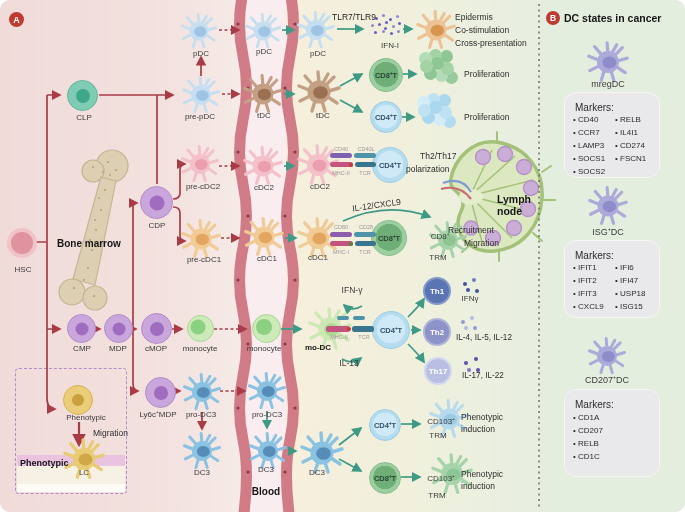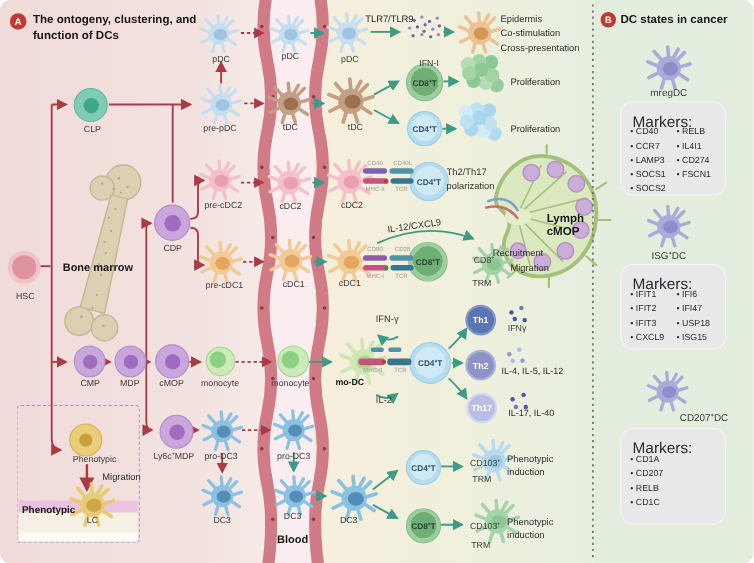--- a/index.html
+++ b/index.html
@@ -13,21 +13,21 @@
 .nu{position:absolute;border-radius:50%;left:50%;top:50%;transform:translate(-50%,-50%)}
 .cell{position:absolute;overflow:visible;z-index:5}
 .tc{position:absolute;border-radius:50%;display:flex;align-items:center;justify-content:center;font-weight:bold;color:#2a4434;font-size:7.5px;z-index:5}
 .tcb{color:#33506b}
 .thc{position:absolute;border-radius:50%;display:flex;align-items:center;justify-content:center;font-weight:bold;color:#fff;font-size:8px;z-index:5}
 .bar{position:absolute;border-radius:2.5px;z-index:5}
 .dt{position:absolute;border-radius:50%;z-index:5}
 .mbox{position:absolute;width:96px;background:#e9e9ec;border-radius:12px;border:1.5px solid #f6f6f3;z-index:5}
 .mk{position:absolute;font-size:8px;color:#2a2a2a;white-space:nowrap}
 .mk::before{content:"• "}
-.mh{position:absolute;font-size:14px;color:#2a2a2a}
+.mh{position:absolute;font-size:10px;color:#2a2a2a}
 .badge{position:absolute;width:15px;height:15px;border-radius:50%;background:#bf3a31;color:#fff;font-size:9px;font-weight:bold;display:flex;align-items:center;justify-content:center;z-index:6}
 .cluster{position:absolute;border-radius:50%;z-index:5}
 .svglayer{position:absolute;left:0;top:0;z-index:3}
 .bgz{position:absolute;z-index:1}
 .epi{position:absolute;z-index:2}
 </style>
 </head>
 <body>
 
 <svg width="0" height="0" style="position:absolute" aria-hidden="true">
@@ -207,21 +207,20 @@
       <path d="M401,424 H420" marker-end="url(#mt)"></path>
       <path d="M401,477 H420" marker-end="url(#mt)"></path>
       <path d="M362,306 Q352,312 344,305" marker-end="url(#mt)"></path>
       <path d="M342,359 Q352,365 361,358" marker-end="url(#mt)"></path>
     </g>
 
     <line x1="539" y1="4" x2="539" y2="508" stroke="#6a6f66" stroke-width="1.5" stroke-dasharray="2,3.5"></line>
   </svg>
 
   <div class="badge" style="left:9px;top:12px">A</div>
-  <span class="ll bd" style="left:30px;top:12px;width:163px;white-space:normal;font-size:10.5px;line-height:1.3">The ontogeny, clustering, and function of DCs</span>
 
   <div class="rc" style="left:7px;top:228px;width:30px;height:30px;background:#f0c3c9">
       <div class="nu" style="width:22px;height:22px;background:#df939e"></div>
     </div>
   <div class="rc" style="left:67px;top:80px;width:31px;height:31px;background:#7fcbb3;border:1px solid #62b69c">
       <div class="nu" style="width:14px;height:14px;background:#3fa88b"></div>
     </div>
   <div class="rc" style="left:140px;top:186px;width:33px;height:33px;background:#c9a6dc;border:1px solid #b48cc8">
       <div class="nu" style="width:15px;height:15px;background:#a06cc0"></div>
     </div>
@@ -407,52 +406,52 @@
   <span class="lb bd" style="left:266px;top:486px;font-size:10px">Blood</span>
 
   <span class="lb" style="left:318px;top:50px">pDC</span>
   <span class="lb" style="left:323px;top:112px">tDC</span>
   <span class="lb" style="left:320px;top:183px">cDC2</span>
   <span class="lb" style="left:318px;top:254px">cDC1</span>
   <span class="lb bd" style="left:318px;top:344px">mo-DC</span>
   <span class="lb" style="left:317px;top:469px">DC3</span>
 
   <span class="lb bd" style="left:354px;top:13px;font-size:8.5px;font-weight:normal;color:#222">TLR7/TLR9</span>
-  <span class="lb" style="left:390px;top:54px">IFN-I</span>
+  <span class="lb" style="left:390px;top:42px">IFN-I</span>
   <span class="ll" style="left:455px;top:12px">Epidermis</span>
   <span class="ll" style="left:455px;top:25px">Co-stimulation</span>
   <span class="ll" style="left:455px;top:38px">Cross-presentation</span>
   <span class="ll" style="left:464px;top:69px">Proliferation</span>
   <span class="ll" style="left:464px;top:112px">Proliferation</span>
 
   <span class="sm" style="left:341px;top:146px">CD40</span>
   <span class="sm" style="left:366px;top:146px">CD40L</span>
   <span class="sm" style="left:341px;top:170px">MHC-II</span>
   <span class="sm" style="left:365px;top:170px">TCR</span>
-  <span class="ll" style="left:406px;top:151px">Th2/Th17</span>
+  <span class="ll" style="left:420px;top:151px">Th2/Th17</span>
   <span class="ll" style="left:406px;top:164px">polarization</span>
-  <span class="ll bd" style="left:497px;top:193px;width:48px;white-space:normal;font-size:10.5px;line-height:1.15">Lymph cMOP</span>
+  <span class="ll bd" style="left:497px;top:193px;width:48px;white-space:normal;font-size:10.5px;line-height:1.15">Lymph node</span>
 
   <span class="ll" style="left:352px;top:200px;transform:rotate(-8deg)">IL-12/CXCL9</span>
   <span class="sm" style="left:341px;top:224px">CD80</span>
   <span class="sm" style="left:366px;top:224px">CD28</span>
   <span class="sm" style="left:341px;top:249px">MHC-I</span>
   <span class="sm" style="left:365px;top:249px">TCR</span>
   <span class="lb" style="left:440px;top:233px">CD8⁺</span>
   <span class="lb" style="left:438px;top:254px">TRM</span>
   <span class="ll" style="left:448px;top:225px">Recruitment</span>
   <span class="ll" style="left:464px;top:238px">Migration</span>
 
   <span class="lb" style="left:352px;top:286px;font-size:8.5px">IFN-γ</span>
-  <span class="lb" style="left:349px;top:359px;font-size:8.5px">IL-2</span>
+  <span class="lb" style="left:349px;top:359px;font-size:8.5px">IL-13</span>
   <span class="sm" style="left:339px;top:334px">MHC-II</span>
   <span class="sm" style="left:364px;top:334px">TCR</span>
   <span class="lb" style="left:470px;top:295px">IFNγ</span>
   <span class="ll" style="left:456px;top:333px;font-size:8.2px">IL-4, IL-5, IL-12</span>
-  <span class="ll" style="left:462px;top:371px;font-size:8.2px">IL-17, IL-40</span>
+  <span class="ll" style="left:462px;top:371px;font-size:8.2px">IL-17, IL-22</span>
 
   <span class="lb" style="left:441px;top:418px">CD103⁺</span>
   <span class="lb" style="left:438px;top:432px">TRM</span>
   <span class="ll" style="left:461px;top:412px">Phenotypic</span>
   <span class="ll" style="left:461px;top:424px">induction</span>
   <span class="lb" style="left:441px;top:475px">CD103⁺</span>
   <span class="lb" style="left:437px;top:492px">TRM</span>
   <span class="ll" style="left:461px;top:469px">Phenotypic</span>
   <span class="ll" style="left:461px;top:481px">induction</span>
 
@@ -488,21 +487,21 @@
     <span class="mk" style="left:8px;top:61px">CXCL9</span>
     <span class="mk" style="left:50px;top:22px">IFI6</span>
     <span class="mk" style="left:50px;top:35px">IFI47</span>
     <span class="mk" style="left:50px;top:48px">USP18</span>
     <span class="mk" style="left:50px;top:61px">ISG15</span>
   </div>
 
   <svg class="cell" style="left:586px;top:335px;width:42px;height:42px;--c1:#abaad9;--c2:#8f8cca" viewBox="-24 -24 48 48">
       <use href="#g-dc"></use>
     </svg>
-  <span class="lb" style="left:640px;top:376px;font-size:9px">CD207⁺DC</span>
+  <span class="lb" style="left:607px;top:376px;font-size:9px">CD207⁺DC</span>
   <div class="mbox" style="left:564px;top:389px;height:88px">
     <span class="mh" style="left:10px;top:9px">Markers:</span>
     <span class="mk" style="left:8px;top:23px">CD1A</span>
     <span class="mk" style="left:8px;top:36px">CD207</span>
     <span class="mk" style="left:8px;top:49px">RELB</span>
     <span class="mk" style="left:8px;top:62px">CD1C</span>
   </div>
 
 </div>
 

